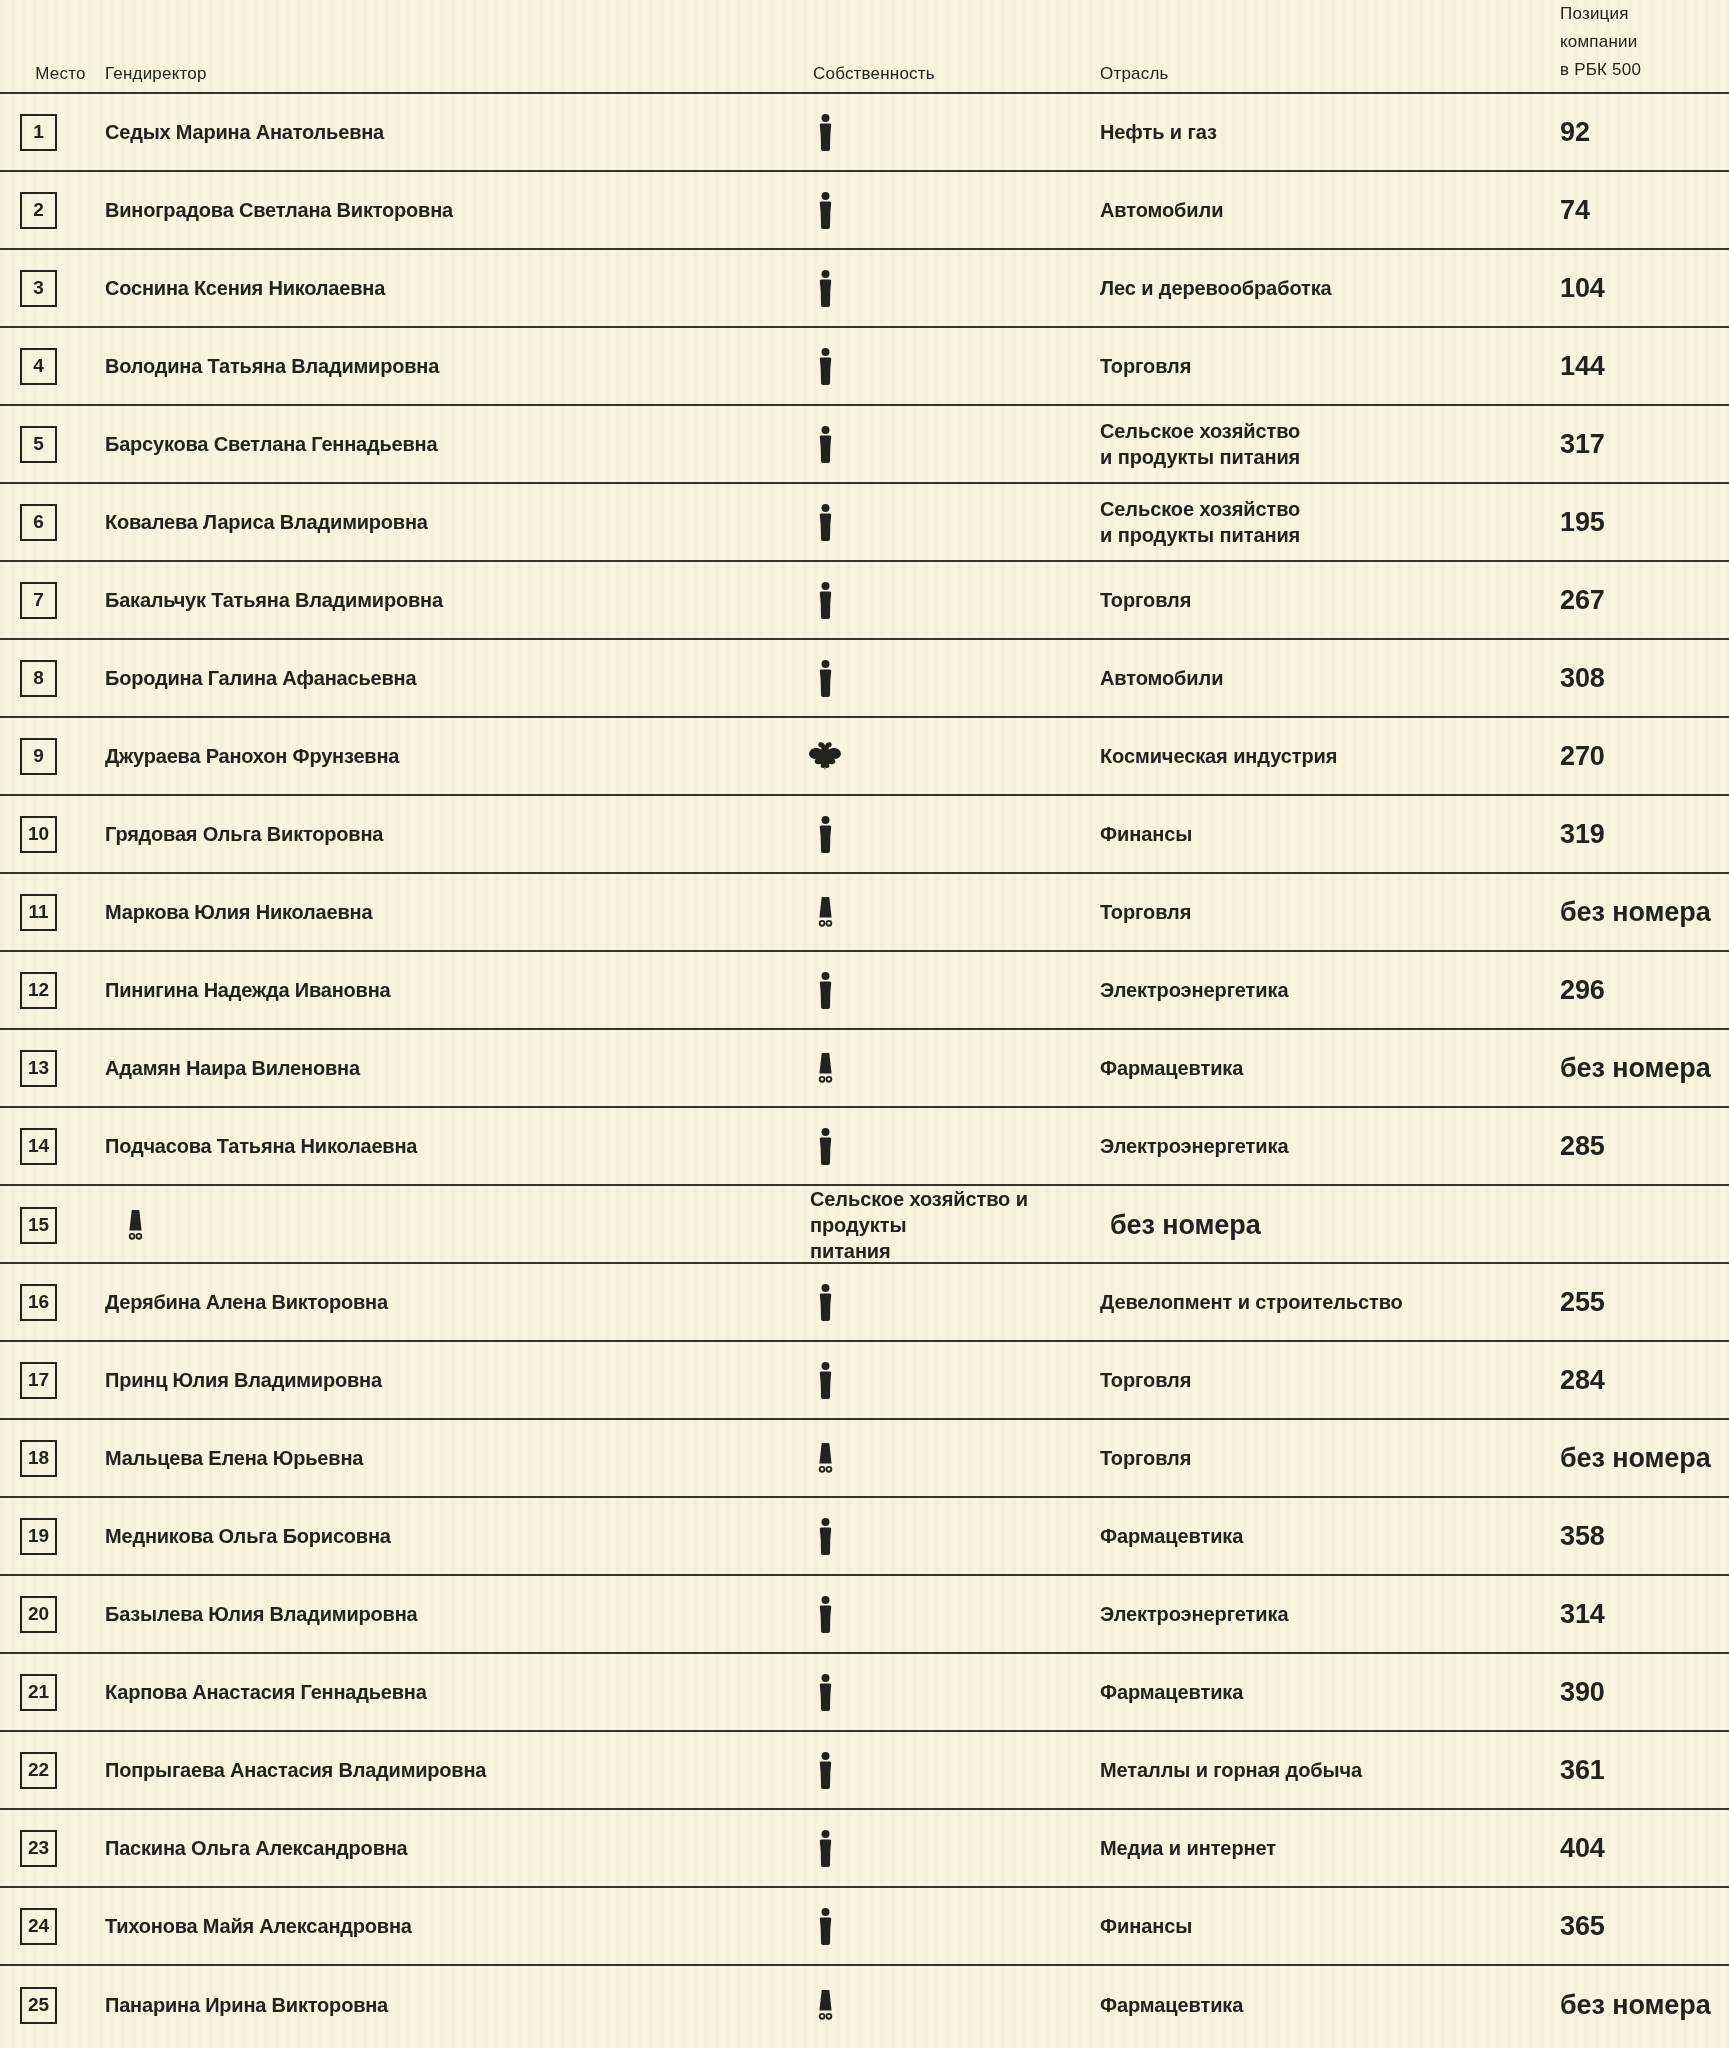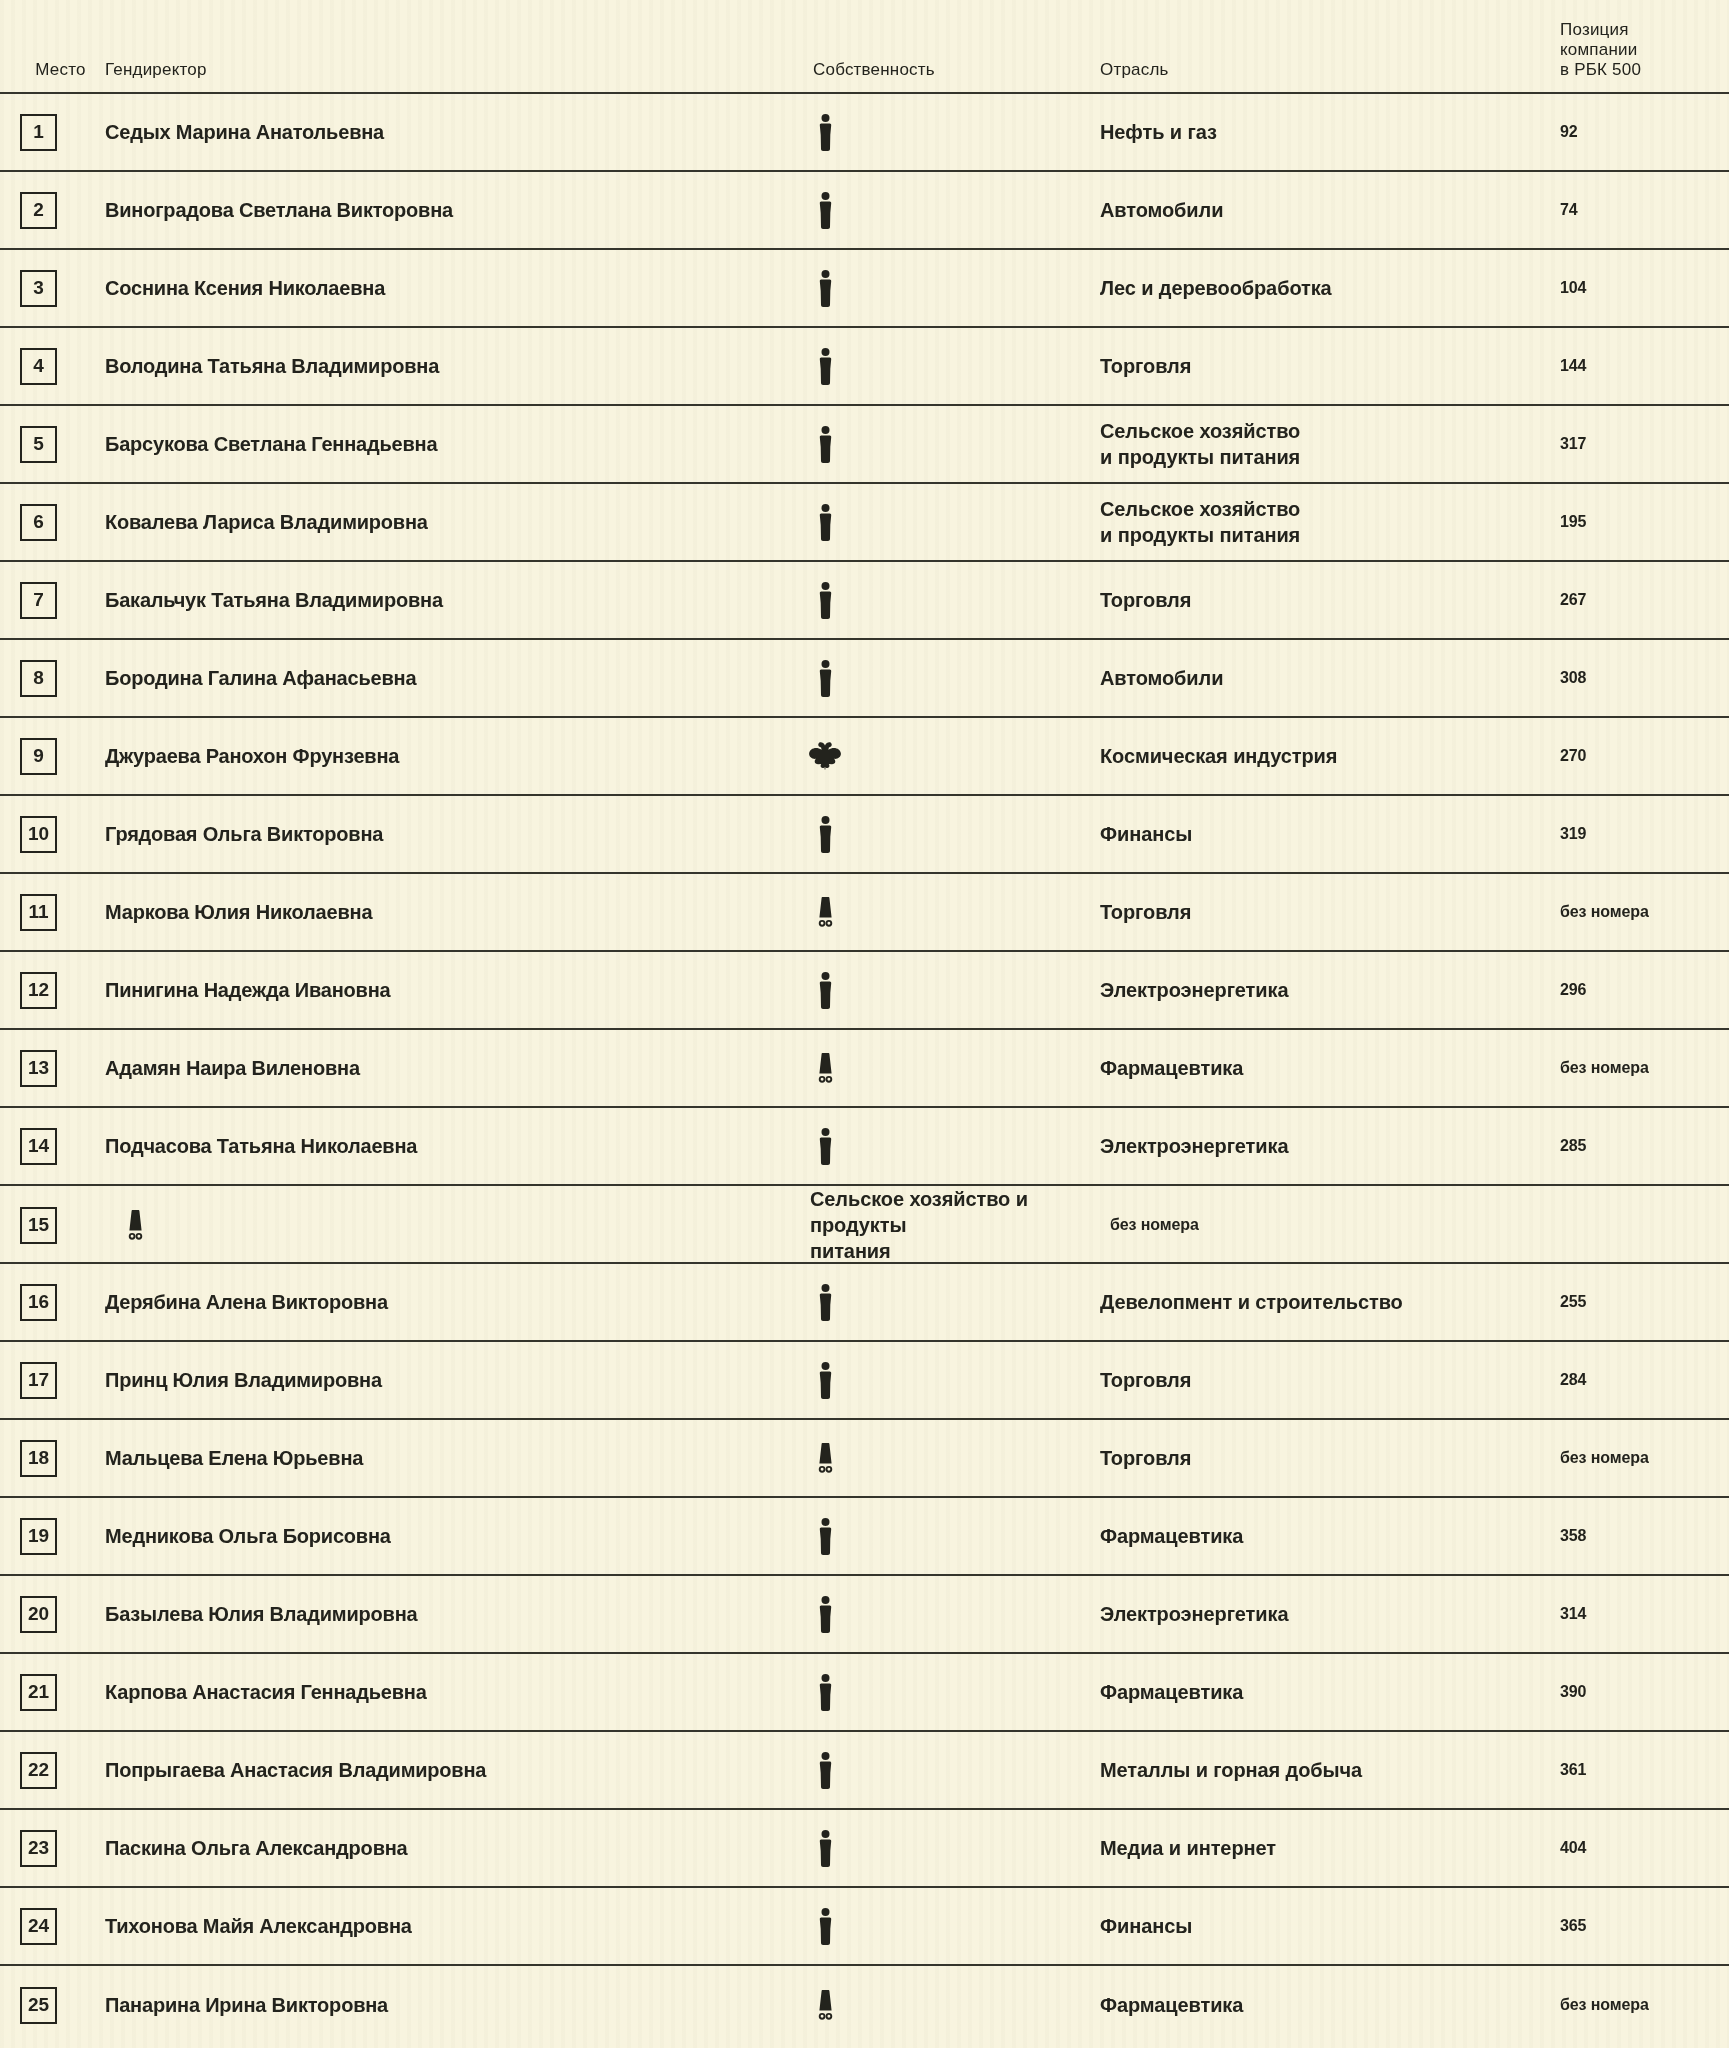--- a/index.html
+++ b/index.html
@@ -26,21 +26,21 @@
     align-items:end;
     padding-bottom:12px;
     border-bottom:2px solid var(--line);
     font-size:17px;
     font-weight:500;
     letter-spacing:.2px;
   }
   .h-rank{padding-left:16px;text-align:center;}
   .h-own{padding-left:18px;}
   .h-industry{padding-left:15px;margin-top:40px;}
-  .h-pos{padding-left:25px;line-height:20px;}
+  .h-pos{padding-left:25px;line-height:28px;}
   .pre{white-space:pre-line;}
   .row{
     height:78px;
   }
   .row:not(:last-child){border-bottom:2px solid var(--line);}
   .cell-rank{padding-left:20px;}
   .rank-box{
     width:37px;height:37px;
     border:2.5px solid var(--ink);
     display:flex;align-items:center;justify-content:center;
@@ -60,21 +60,21 @@
   .cell-industry{
     padding-left:15px;
     font-size:20px;
     font-weight:700;
     line-height:26px;
     white-space:pre-line;
     letter-spacing:-.1px;
   }
   .cell-pos{
     padding-left:25px;
-    font-size:16px;
+    font-size:27px;
     font-weight:700;
     letter-spacing:-.1px;
   }
 </style>
 </head>
 <body>
 
 <div class="table">
   <div class="thead">
     <div class="cell h-rank"><span>Место</span></div>

